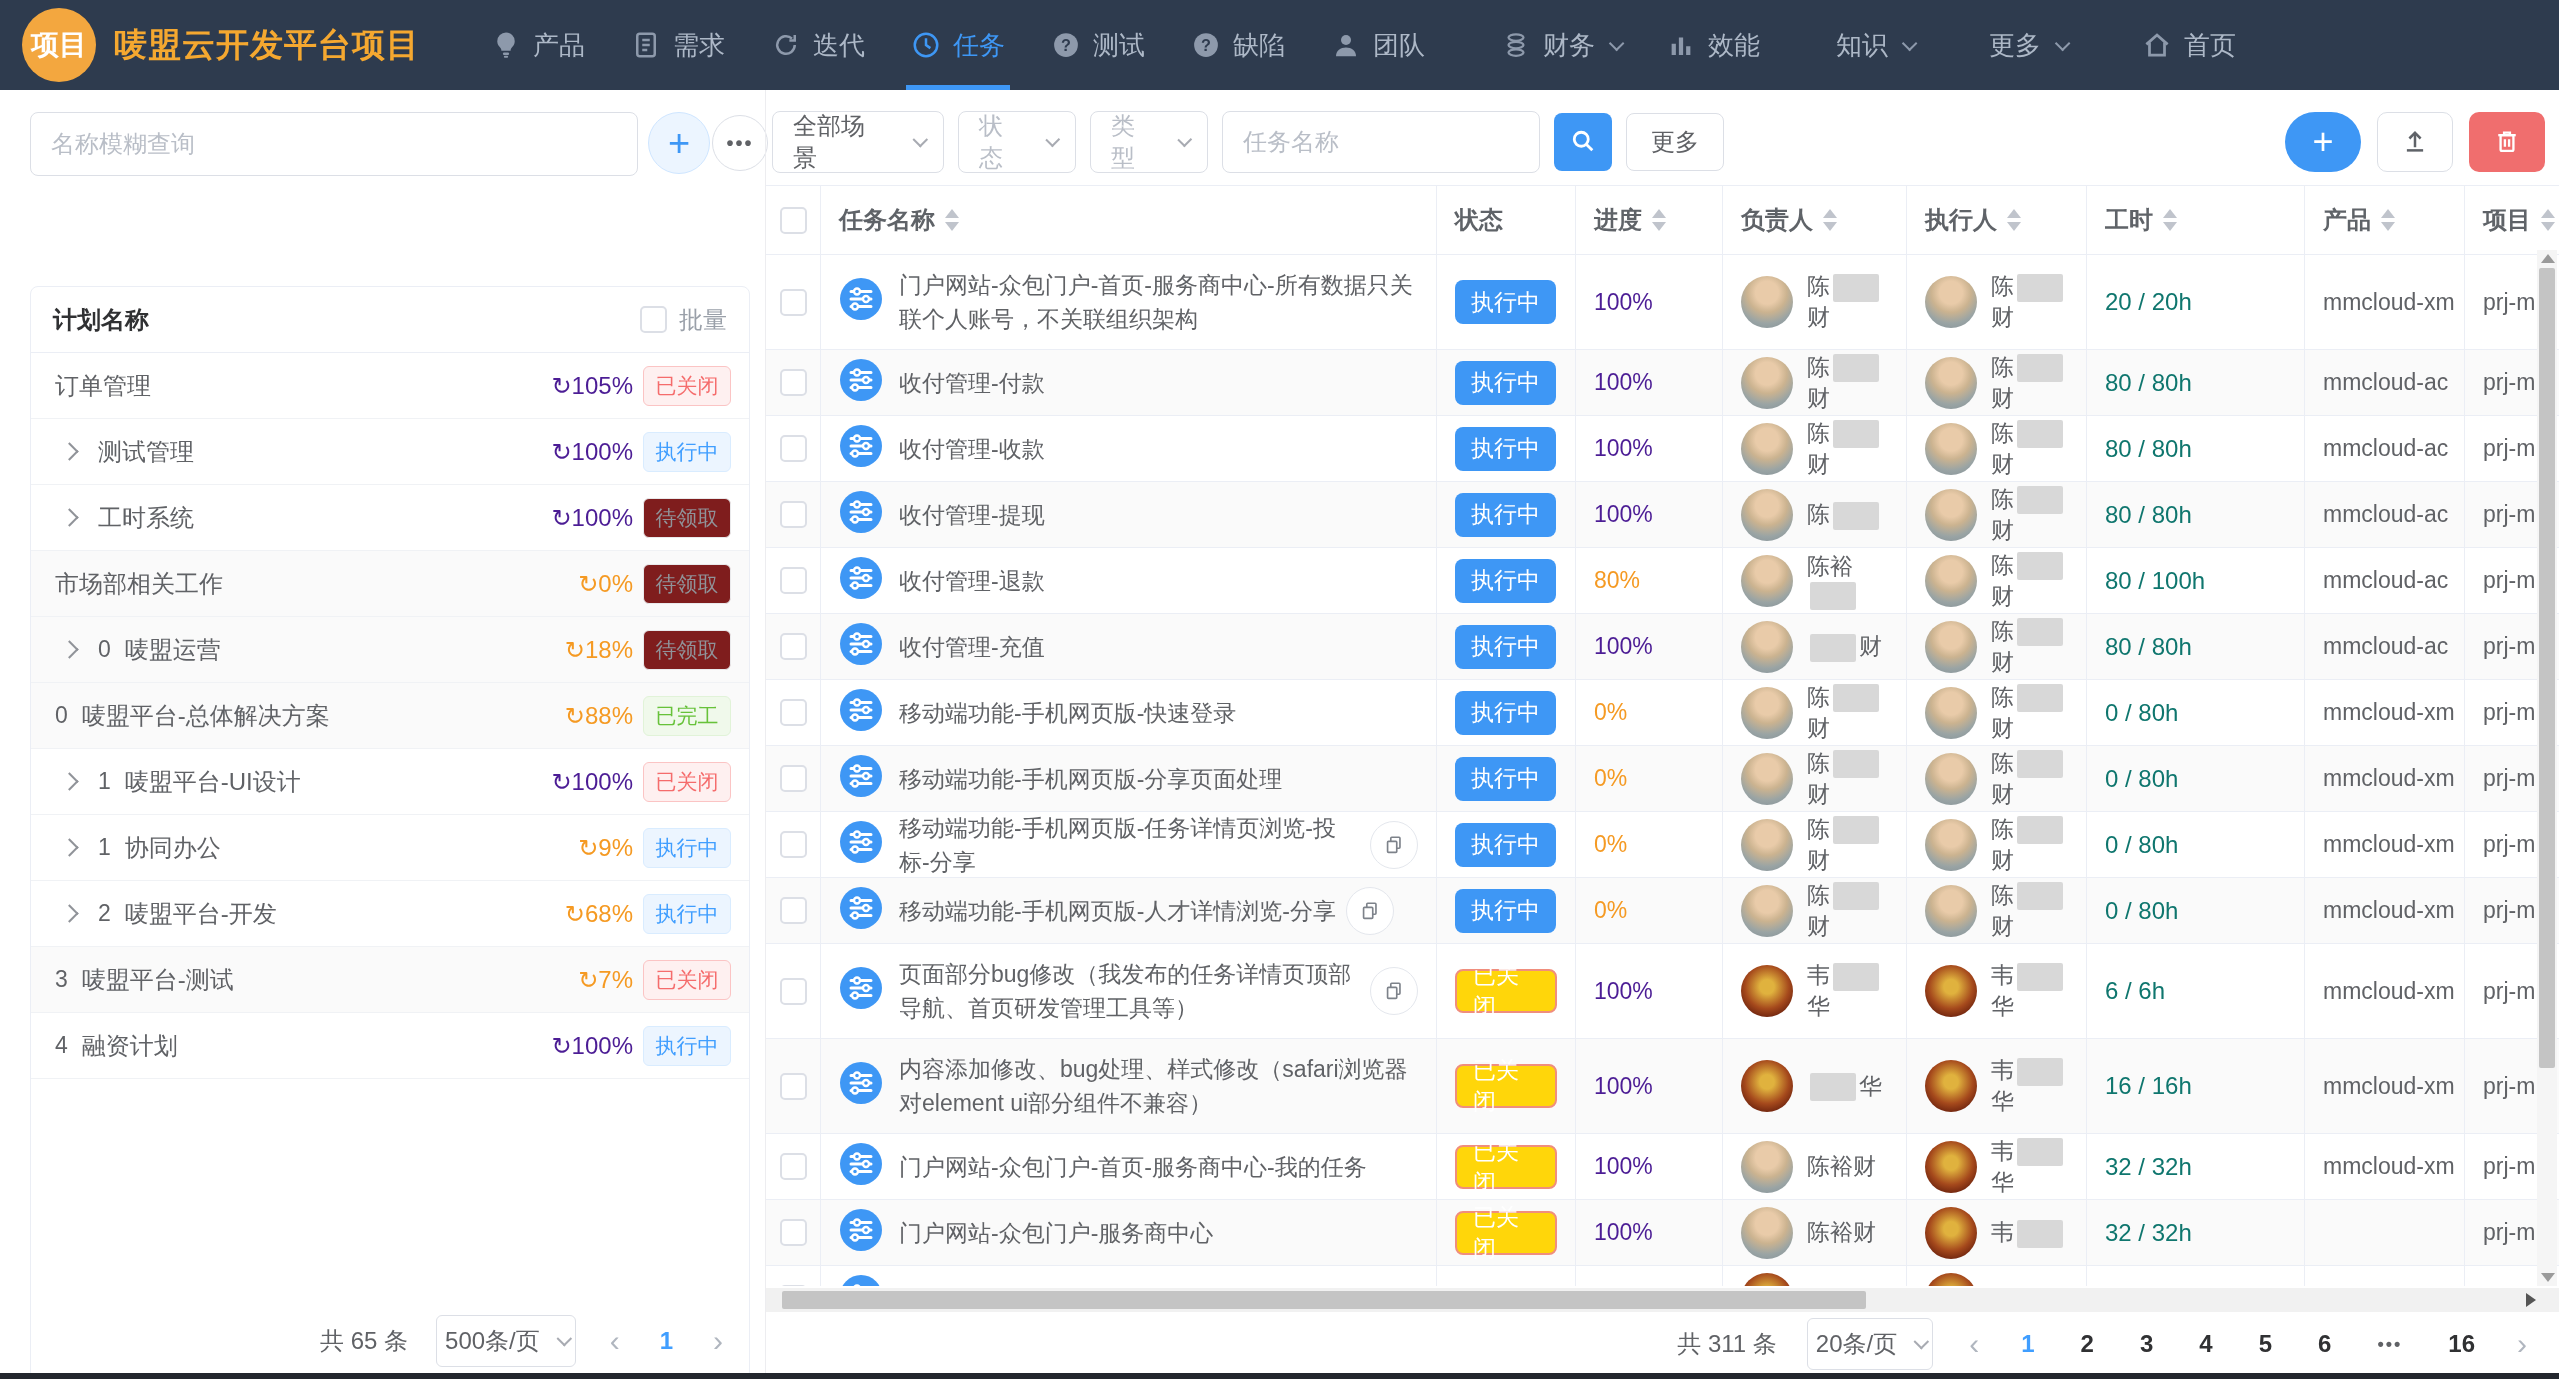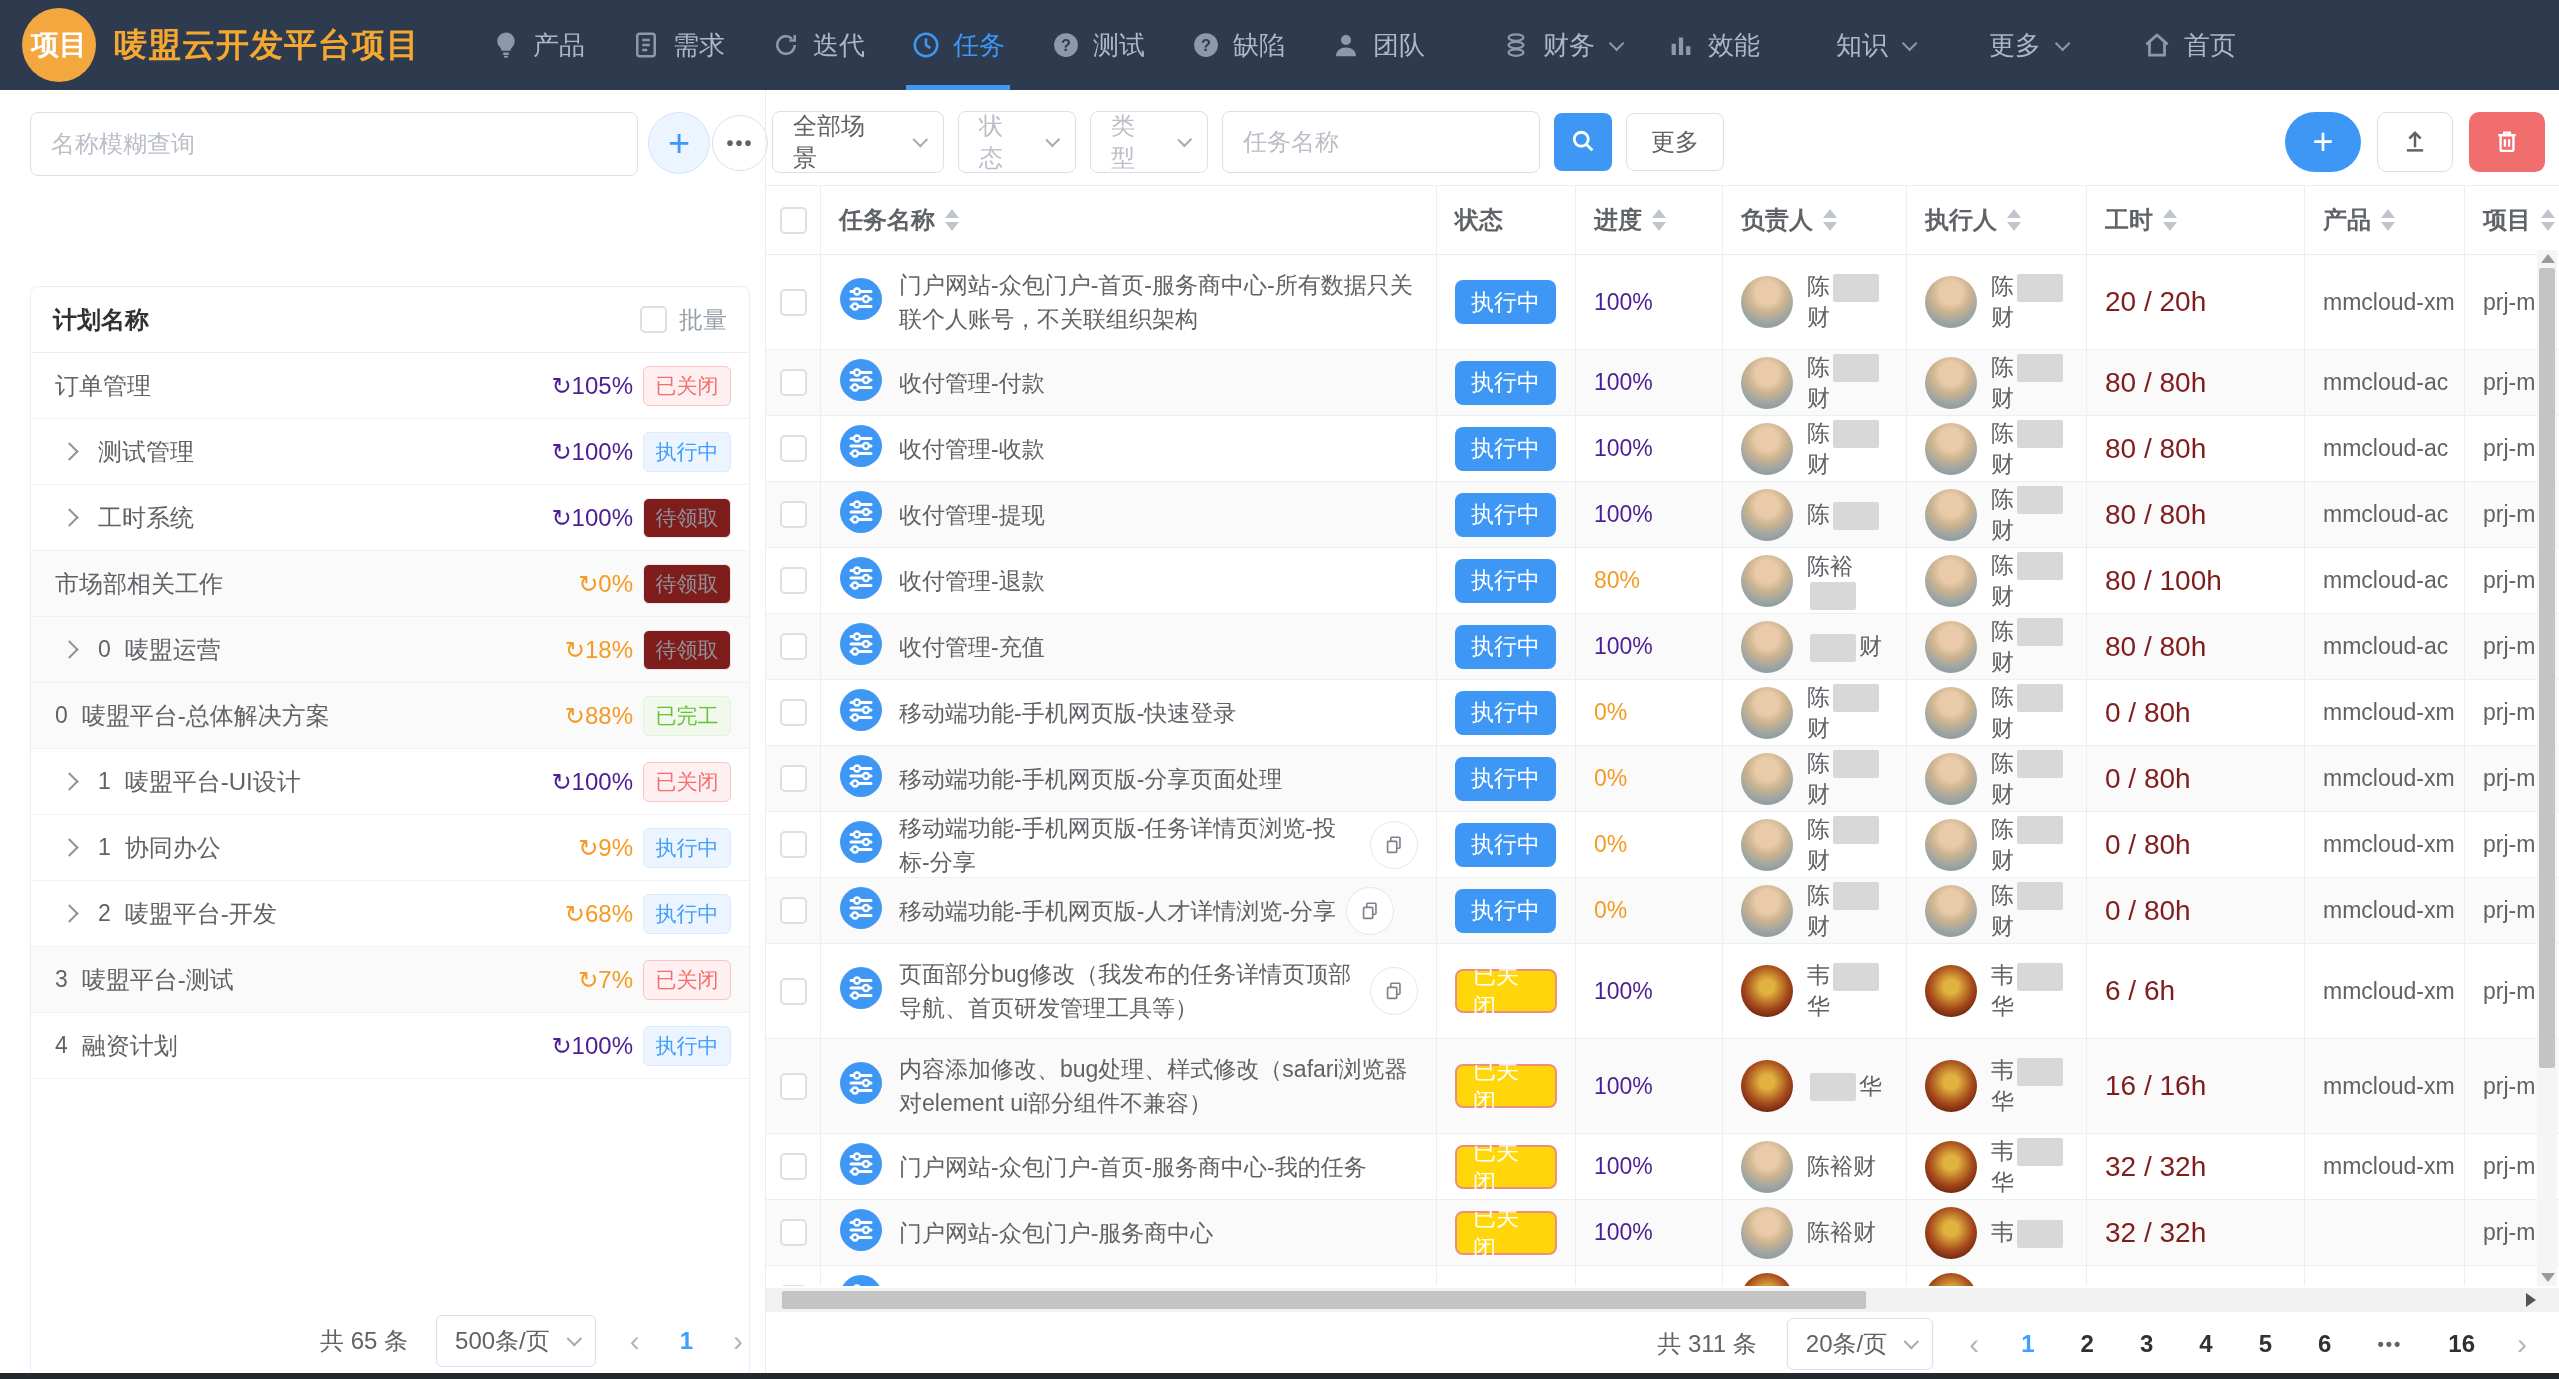--- a/index.html
+++ b/index.html
@@ -40,21 +40,21 @@
   .pc-g { color:#4c1d95; }
   .pc-o { color:#f59a23; }
   .lp-badge { min-width:88px; height:40px; border-radius:6px; display:flex; align-items:center; justify-content:center; font-size:21px; padding:0 10px; }
   .lb-closed  { color:#f56c6c; background:#fef0f0; border:1px solid #fbc4c4; }
   .lb-running { color:#409eff; background:#ecf5ff; border:1px solid #d9ecff; }
   .lb-pending { color:#909399; background:#7f1d1d; border:1px solid #e9e9eb; }
   .lb-done    { color:#67c23a; background:#f0f9eb; border:1px solid #e1f3d8; }
 
   .lp-pagination { position:absolute; left:320px; top:1225px; display:flex; align-items:center; gap:28px; font-size:24px; color:#606266; }
 
-  .psel { height:52px; border:1px solid #dcdfe6; border-radius:6px; display:flex; align-items:center; gap:16px; padding:0 18px; color:#606266; cursor:pointer; background:#fff; }
+  .psel { height:52px; border:1px solid #dcdfe6; border-radius:6px; display:flex; align-items:center; gap:16px; padding:0 8px; color:#606266; cursor:pointer; background:#fff; }
   .sel-chev { width:11px; height:11px; border-right:2px solid #a8abb2; border-bottom:2px solid #a8abb2; transform:rotate(45deg) translateY(-4px); }
   .pg-arrow { color:#b0b6bf; font-size:30px; cursor:pointer; padding:0 6px; }
   .pg-num { font-weight:bold; color:#303133; cursor:pointer; padding:0 6px; }
   .pg-current { color:#409eff; }
   .pg-ellipsis { color:#606266; font-size:18px; letter-spacing:2px; }
 
   
   .right-pane { position:absolute; left:765px; top:90px; width:1794px; height:1285px; border-left:1px solid #ededf0; }
   .toolbar { position:absolute; left:0; top:20px; height:64px; width:1794px; display:flex; align-items:center; gap:14px; padding-left:6px; }
   .tsel { height:62px; border:1px solid #dcdfe6; border-radius:8px; display:flex; align-items:center; padding:0 20px; gap:26px; background:#fff; cursor:pointer; font-size:24px; }
@@ -90,21 +90,21 @@
   .task-icon { flex:0 0 auto; margin-right:16px; }
   .tname { line-height:34px; max-height:68px; overflow:hidden; }
   .copy-btn { flex:0 0 auto; width:48px; height:48px; border:1px solid #e4e7ed; border-radius:50%; background:#fff; display:flex; align-items:center; justify-content:center; margin-left:10px; cursor:pointer; }
   .tb-badge { height:44px; border-radius:8px; padding:0 16px; display:flex; align-items:center; justify-content:center; color:#fff; font-size:23px; }
   .tb-running { background:#3e97f5; }
   .tb-closed { background:#ffd60a; border:2px solid #f08e7d; }
   .avatar { width:52px; height:52px; border-radius:50%; flex:0 0 auto; margin-right:14px; }
   .av-photo { background:radial-gradient(circle at 50% 32%, #e9cba9 26%, #cbb390 45%, #9aa4a4 70%, #7f8d96); }
   .av-mask { background:radial-gradient(circle at 50% 42%, #e0b23e 18%, #a5491c 55%, #5f1a0b 85%); }
   .censor { display:inline-block; width:46px; height:28px; background:#d8d8d8; border-radius:2px; margin:0 3px; vertical-align:middle; filter:blur(0.5px); }
-  .hours { color:#7f1d1d; font-size:28px; white-space:nowrap; }
+  .hours { color:#0f766e; font-size:24px; white-space:nowrap; }
   .pname { white-space:nowrap; }
 
   
   .vscroll { position:absolute; right:2px; top:160px; width:20px; height:1036px; background:#f5f5f5; }
   .vthumb { position:absolute; left:2px; top:18px; width:16px; height:800px; background:#c4c4c4; border-radius:2px; }
   .varr { position:absolute; left:4px; width:0; height:0; border-left:7px solid transparent; border-right:7px solid transparent; }
   .varr.up { top:4px; border-bottom:9px solid #9a9a9a; }
   .varr.dn { bottom:4px; border-top:9px solid #9a9a9a; }
   .hscroll { position:absolute; left:0; top:1198px; width:1794px; height:24px; background:#f1f1f1; }
   .hthumb { position:absolute; left:16px; top:3px; width:1084px; height:18px; background:#c4c4c4; border-radius:2px; }

